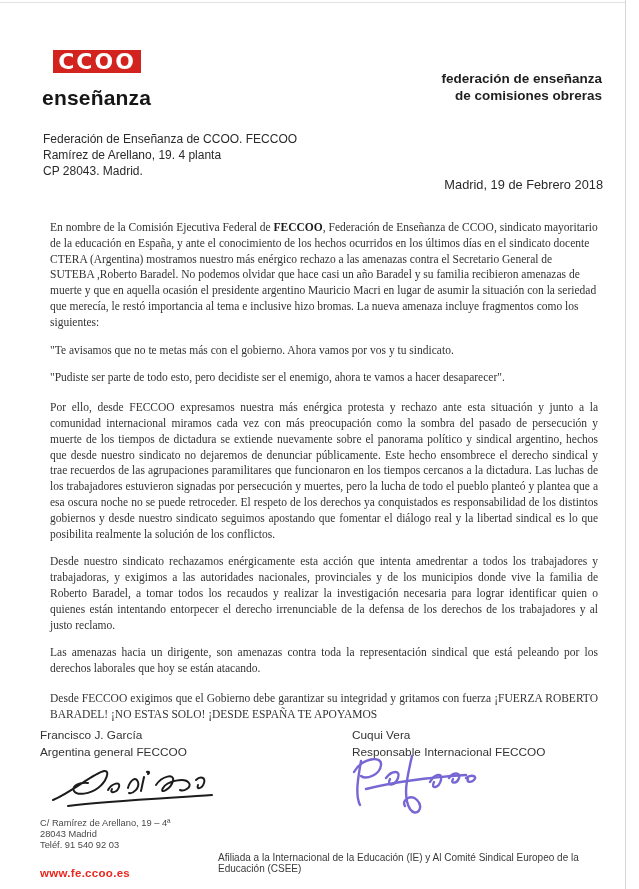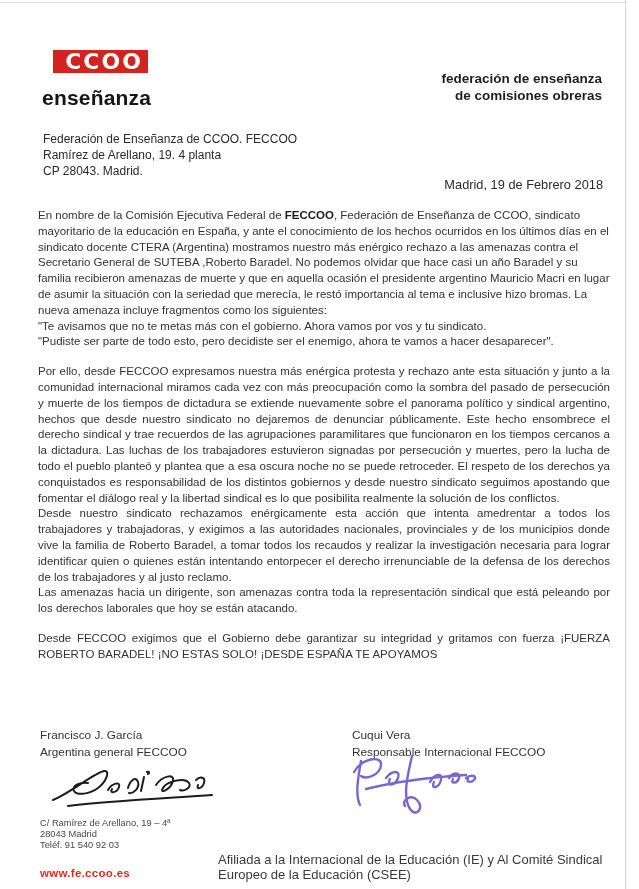--- a/index.html
+++ b/index.html
@@ -16,21 +16,20 @@
   .scan-right { position:absolute; top:0; bottom:0; left:625px; width:1px; background:#d6d6d6; }
 
   
   .logo-box {
     position:absolute; left:53px; top:50px;
     width:88px; height:23px;
     display:flex; align-items:center; justify-content:center;
     font-family:"DejaVu Sans", sans-serif;
     font-weight:bold; font-size:22px; letter-spacing:2px;
     color:#ffffff;
-    padding-left:7px;
   }
   .logo-sub {
     position:absolute; left:42px; top:86px;
     font-size:21px; font-weight:bold; color:#161616; letter-spacing:0.2px;
   }
 
   .org-name {
     position:absolute; right:37px; top:52px;
     text-align:right; font-weight:bold; font-size:13.5px; line-height:1.28;
     color:#1f1f1f;
@@ -45,21 +44,21 @@
   .date-line {
     position:absolute; right:36px; top:177px;
     font-size:12.8px; color:#2a2a2a;
   }
 
   .body-block {
     position:absolute; left:38px; top:208px; width:572px;
     font-size:11.5px; line-height:15.8px; color:#333333;
     text-align:left;
   }
-  .body-block p { margin:0; }
+  .body-block p { margin:12px;font-family:Liberation Serif, serif; }
   .jst { text-align:justify; }
   .gap-before { margin-top:14px !important; }
   .closing { margin-top:26px !important; }
   b.inline-bold { font-weight:bold; color:#1d1d1d; }
 
   .sig-names { position:absolute; left:40px; top:727px; width:566px; font-size:11.8px; line-height:16.5px; color:#333; }
   .sig-col-left { position:absolute; left:0; top:0; }
   .sig-col-right { position:absolute; left:312px; top:0; }
 
   .sig-black { position:absolute; left:50px; top:760px; }
@@ -67,21 +66,21 @@
 
   .footer-left {
     position:absolute; left:40px; top:818px;
     font-size:9.3px; line-height:11px; color:#484848;
   }
   .footer-web {
     font-weight:bold; font-size:11.5px; margin-top:17px; letter-spacing:0.3px;
   }
   .footer-right {
     position:absolute; left:218px; top:852px; width:400px;
-    font-size:13px; color:#3a3a3a;
+    font-size:10px; color:#3a3a3a;
   }
 </style>
 </head>
 <body>
 
 <div class="page">
 
   <div class="scan-top"></div>
   <div class="scan-right"></div>
 

